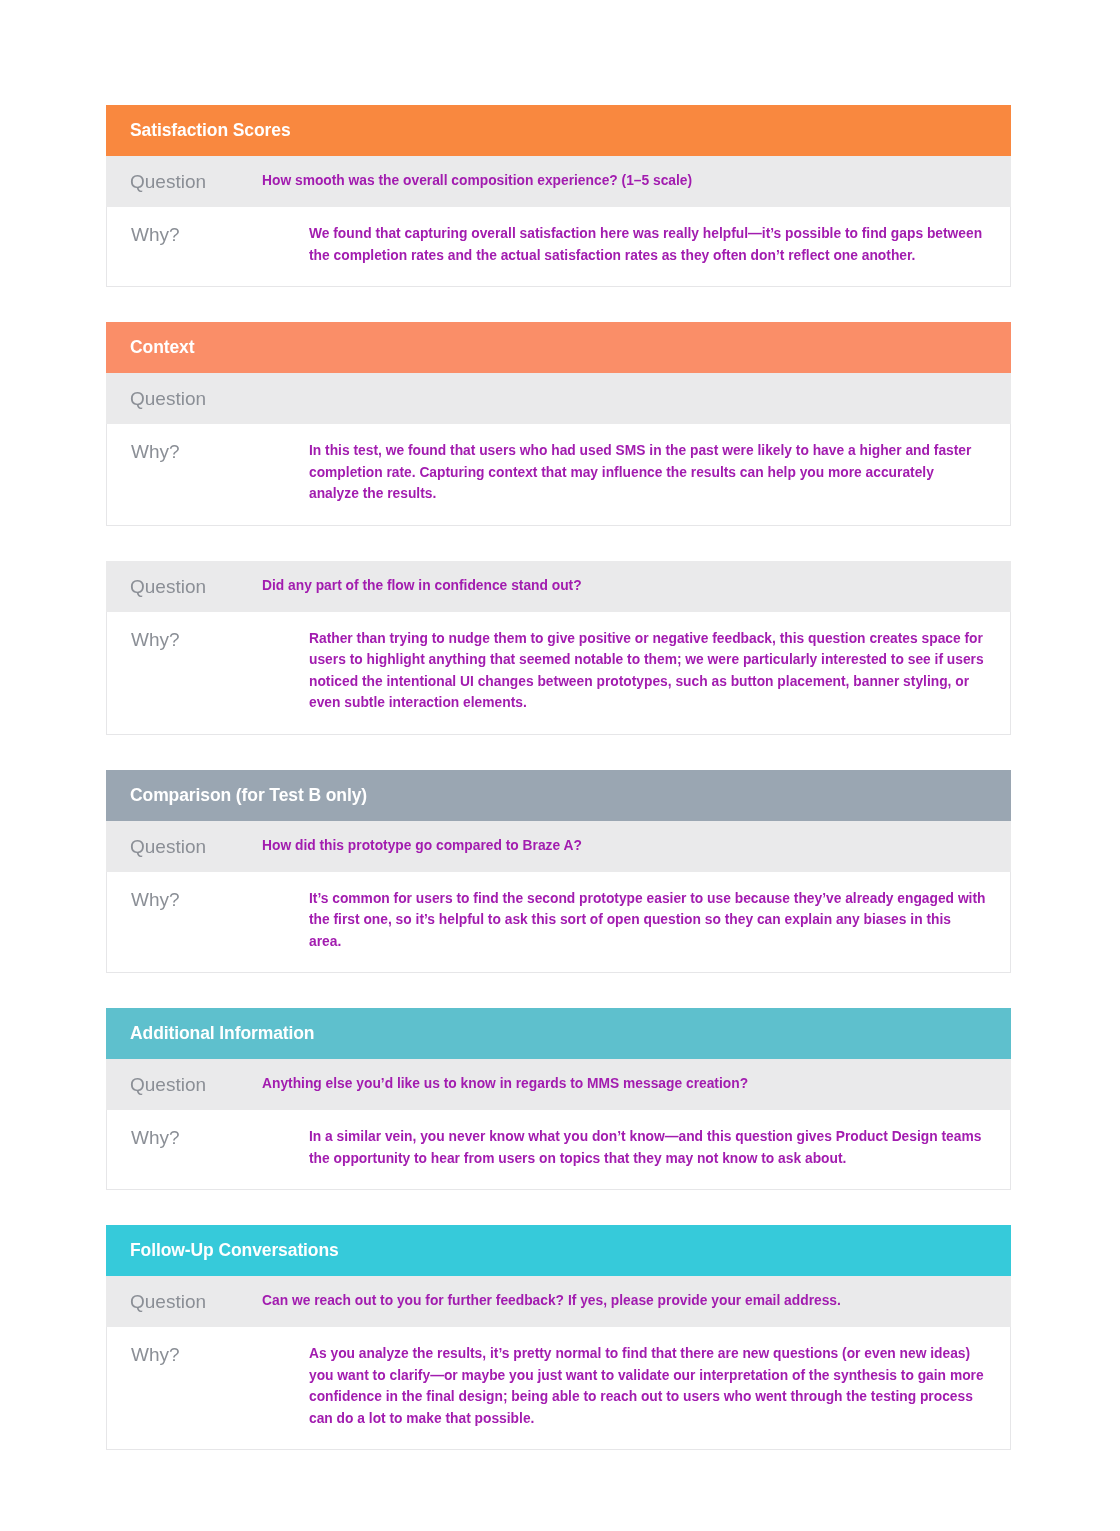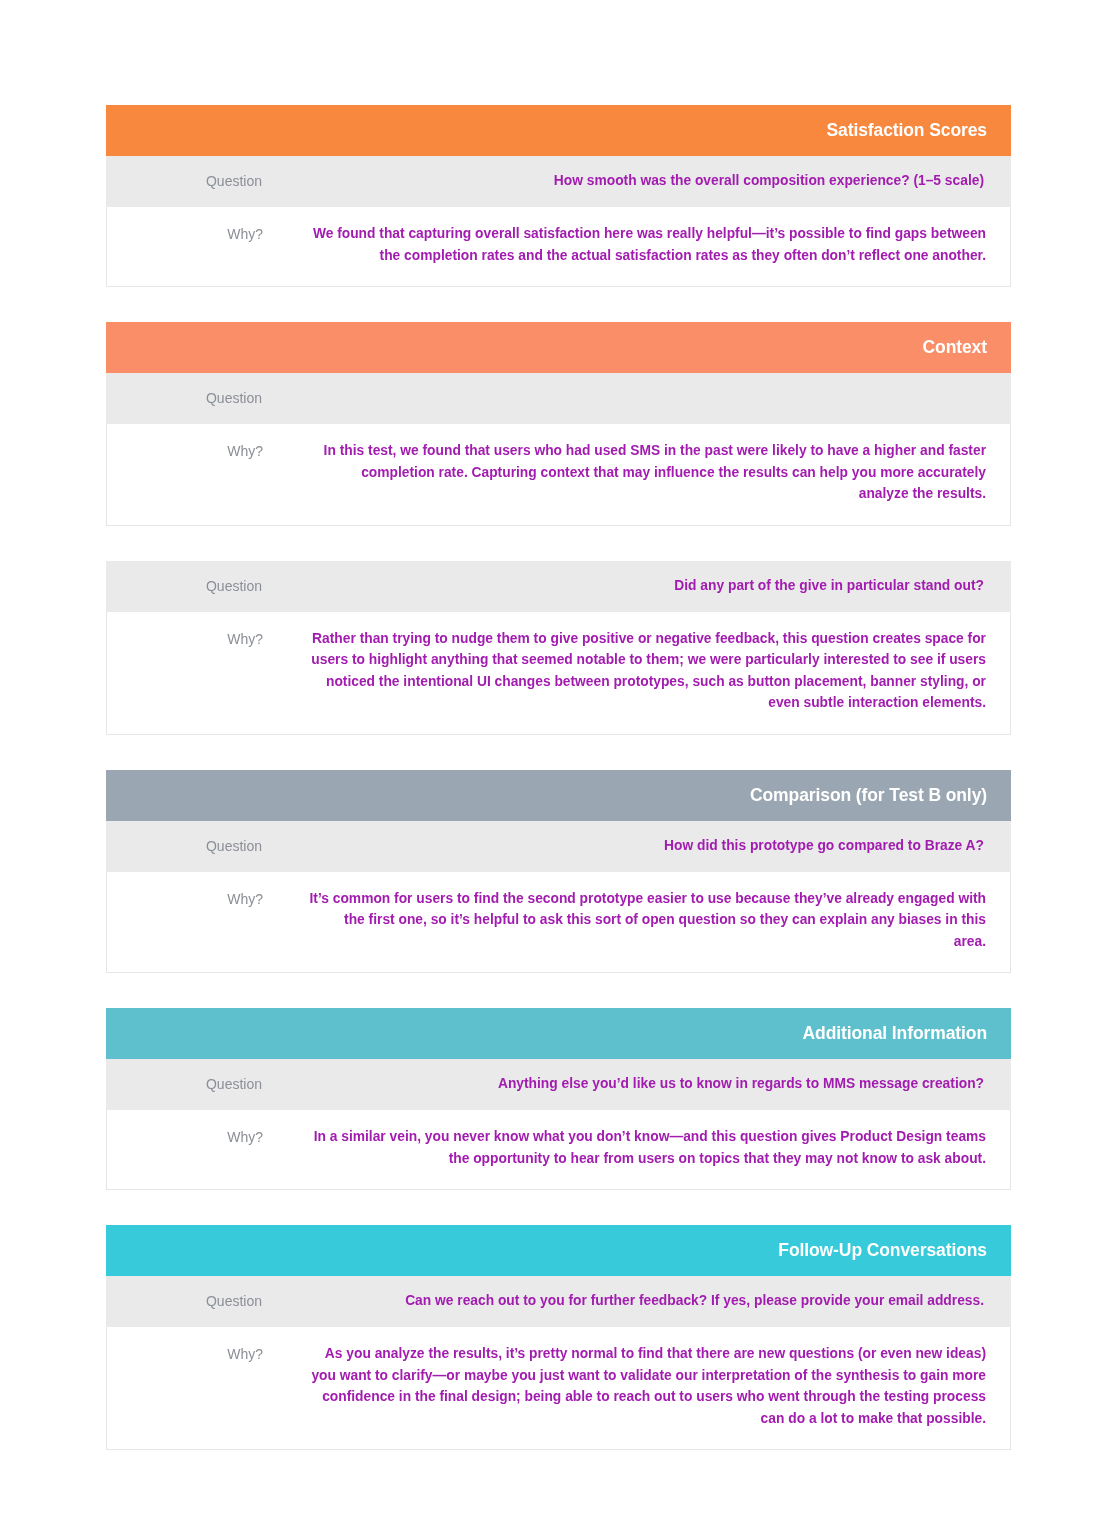--- a/index.html
+++ b/index.html
@@ -15,21 +15,20 @@
     -webkit-font-smoothing: antialiased;
     overflow: hidden;
   }
 
   .page {
     position: relative;
     width: 1120px;
     height: 1531px;
     box-sizing: border-box;
     padding: 105px 106px 16px 106px;
-    text-align: right;
   }
 
   .card {
     width: 905px;
     margin: 0 0 35px 0;
     background: #ffffff;
   }
   .card:last-child { margin-bottom: 0; }
 
   .card-header {
@@ -60,21 +59,21 @@
     border-left: 1px solid #e6e6e8;
     border-right: 1px solid #e6e6e8;
     border-bottom: 1px solid #e6e6e8;
     padding: 16px 24px 20px 24px;
     gap: 46px;
   }
 
   .row-label {
     flex: 0 0 132px;
     color: #8b8f96;
-    font-size: 14px;
+    font-size: 19px;
     line-height: 21px;
     font-weight: normal;
     padding-top: 1px;
   }
 
   .row-value {
     flex: 1 1 auto;
     color: #a21caf;
     font-size: 13.8px;
     line-height: 21.5px;
@@ -117,21 +116,21 @@
     </div>
     <div class="row row-why">
       <div class="row-label">Why?</div>
       <div class="row-value">In this test, we found that users who had used SMS in the past were likely to have a higher and faster completion rate. Capturing context that may influence the results can help you more accurately analyze the results.</div>
     </div>
   </div>
 
   <div class="card">
     <div class="row row-question">
       <div class="row-label">Question</div>
-      <div class="row-value">Did any part of the give in particular stand out?</div>
+      <div class="row-value">Did any part of the flow in confidence stand out?</div>
     </div>
     <div class="row row-why">
       <div class="row-label">Why?</div>
       <div class="row-value">Rather than trying to nudge them to give positive or negative feedback, this question creates space for users to highlight anything that seemed notable to them; we were particularly interested to see if users noticed the intentional UI changes between prototypes, such as button placement, banner styling, or even subtle interaction elements.</div>
     </div>
   </div>
 
   <div class="card">
     <div class="card-header" style="background:#9aa6b2">
       <div class="card-header-title">Comparison (for Test B only)</div>

